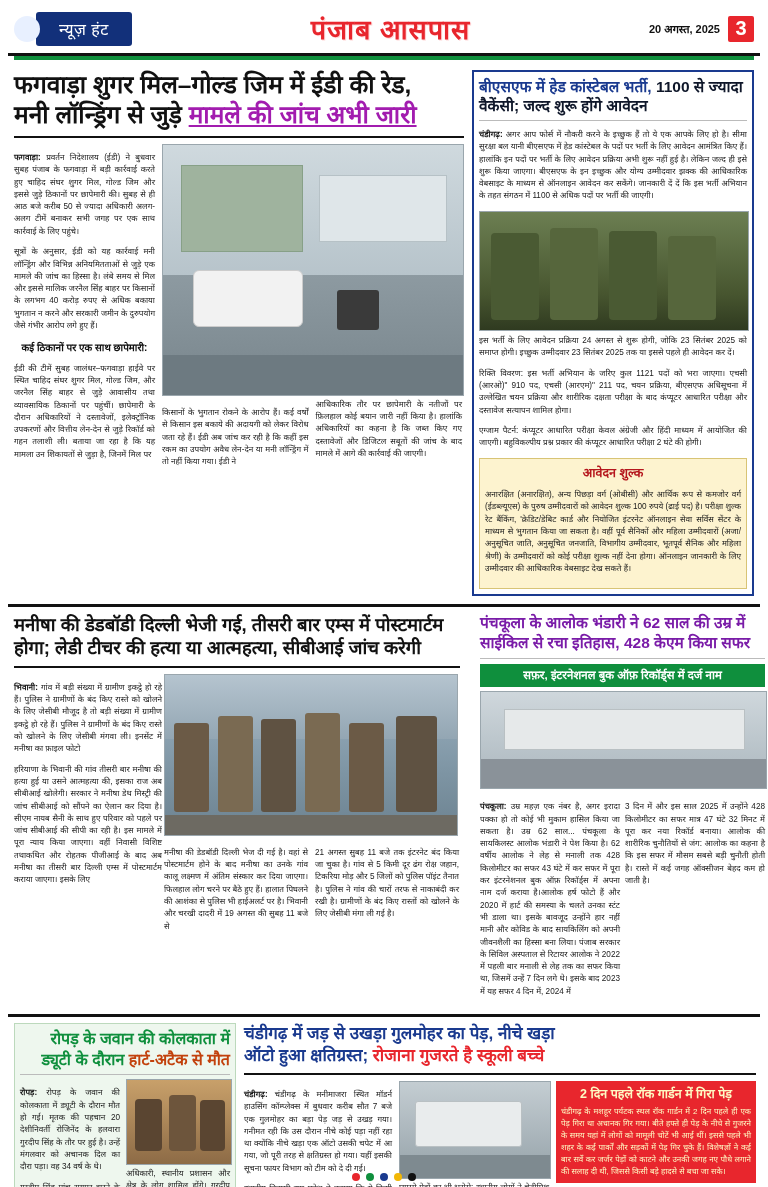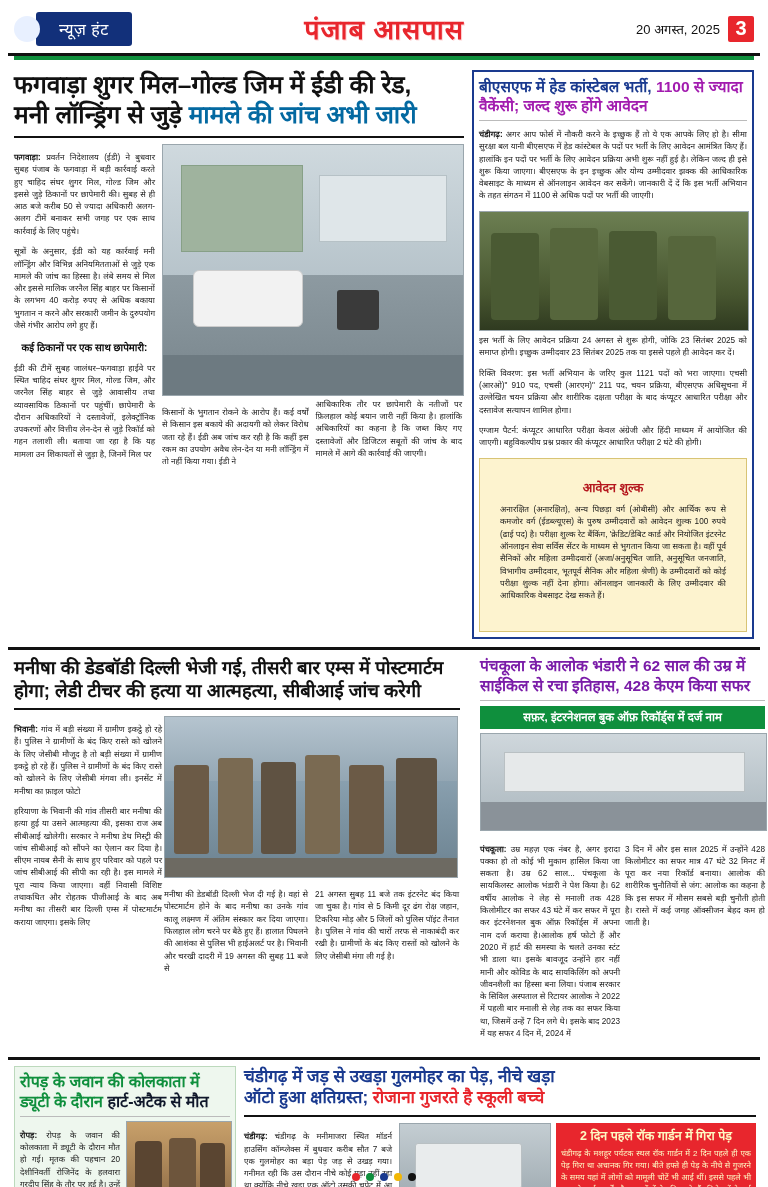--- a/index.html
+++ b/index.html
@@ -6,66 +6,66 @@
   body{width:768px;height:1187px;font-family:"Liberation Sans",sans-serif;color:#111;}
   .page{position:relative;width:768px;height:1187px;background:#fff;box-sizing:border-box;padding:0 8px;}
 
   
   .masthead{display:flex;align-items:center;justify-content:space-between;padding:10px 6px 6px 6px;border-bottom:3px solid #111;}
   .logo{display:flex;align-items:center;gap:4px;}
   .logo-box{width:96px;height:34px;background:#12307a;border-radius:3px;display:flex;align-items:center;justify-content:center;color:#fff;font-size:16px;font-weight:normal;letter-spacing:.5px;}
   .logo-bird{width:26px;height:26px;background:#e8f0ff;border-radius:50%;display:inline-block;margin-right:-8px;position:relative;z-index:2;}
   .center-title{color:#e8262d;font-size:27px;font-weight:bold;letter-spacing:1px;text-shadow:1px 1px 0 #ffd9da;}
   .right-date{display:flex;align-items:center;gap:8px;}
-  .date-txt{font-size:13px;font-weight:normal;color:#111;}
+  .date-txt{font-size:11px;font-weight:bold;color:#111;}
   .pageno{background:#e8262d;color:#fff;font-size:20px;font-weight:bold;width:26px;height:26px;display:flex;align-items:center;justify-content:center;border-radius:2px;}
   .topline{height:4px;background:#0f8f3d;margin:0 6px 4px 6px;}
 
   
   .cols{display:flex;gap:8px;padding:6px 6px 0 6px;}
   .hl{font-weight:bold;line-height:1.22;}
   .rule{border-top:2px solid #111;margin:6px 0;}
   .thin-rule{border-top:1px solid #bbb;margin:4px 0;}
   .body-txt{font-size:8.2px;line-height:1.5;text-align:justify;color:#1a1a1a;}
   .lead{font-weight:bold;}
   .subhead{font-weight:bold;font-size:10px;text-align:center;margin:4px 0 3px 0;}
   .photo{background:#c9d2d8;position:relative;overflow:hidden;border:1px solid #9aa6ad;}
 
   
   .sec1{display:flex;gap:8px;}
   .sec1 .left{width:452px;}
   .sec1 .right{width:288px;}
   .h1a{font-size:24.5px;color:#111;}
-  .h1a .red{color:#0369a1;}
+  .h1a .red{color:#a21caf;text-decoration:underline;}
   .t1cols{display:flex;gap:7px;margin-top:6px;}
   .t1col{width:141px;}
   .p1img{width:300px;height:250px;}
   .box-right{border:2px solid #1a3a8f;padding:5px;background:#fff;}
   .h1b{font-size:15.5px;color:#1a3a8f;line-height:1.25;}
-  .h1b .red{color:#a21caf;}
+  .h1b .red{color:#0f172a;}
   .bsf-img{width:100%;height:118px;margin-top:5px;background:linear-gradient(180deg,#6c7f52 0%,#47552f 70%,#2f3a20 100%);}
-  .yellowbox{background:#fdf3cf;border:1px solid #d8c475;margin-top:5px;padding:20px;}
+  .yellowbox{background:#fdf3cf;border:1px solid #d8c475;margin-top:5px;padding:5px;}
   .yellowhead{color:#b5161d;font-weight:bold;font-size:12.5px;text-align:center;margin-bottom:3px;}
 
   
   .sec2{display:flex;gap:8px;margin-top:8px;border-top:3px solid #111;padding-top:6px;}
   .sec2 .left{width:452px;}
   .sec2 .right{width:288px;margin-left:12px;}
   .h2a{font-size:18.5px;line-height:1.25;}
   .p2img{width:292px;height:160px;background:linear-gradient(180deg,#9fb4c3 0%,#7e95a4 60%,#6c8290 100%);}
   .h2b{font-size:15.5px;color:#7a1ca8;line-height:1.3;}
   .purplebar{background:#0f8f3d;color:#fff;font-weight:bold;font-size:11.5px;text-align:center;padding:4px 3px;margin-top:5px;line-height:1.35;}
   .cycle-img{width:100%;height:96px;background:linear-gradient(180deg,#cfd7dc 0%,#aab6bd 100%);margin-top:4px;}
 
   
   .sec3{display:flex;gap:8px;margin-top:8px;border-top:3px solid #111;padding-top:6px;}
   .sec3 .c1{width:220px;background:#eef7ee;border:1px solid #bcd9bc;padding:5px;}
   .sec3 .c2{width:296px;}
-  .h3a{font-size:16px;color:#0f8f3d;line-height:1.28;text-align:left;}
-  .h3a .red{color:#0f172a;}
+  .h3a{font-size:16px;color:#0f8f3d;line-height:1.28;text-align:right;}
+  .h3a .red{color:#c2410c;}
   .h3b{font-size:17px;color:#1a3a8f;line-height:1.28;}
   .h3b .red{color:#e8262d;}
   .redbox{background:#e8262d;color:#fef9c3;padding:5px;}
   .redbox .rh{font-weight:bold;font-size:12.5px;text-align:center;line-height:1.3;}
   .redbox .rt{font-size:8px;line-height:1.5;text-align:justify;margin-top:4px;}
 
   .footer-dots{position:absolute;left:0;bottom:6px;width:768px;display:flex;justify-content:center;gap:6px;}
   .dot{width:8px;height:8px;border-radius:50%;}
   .two-col{column-count:2;column-gap:7px;}
 </style>

